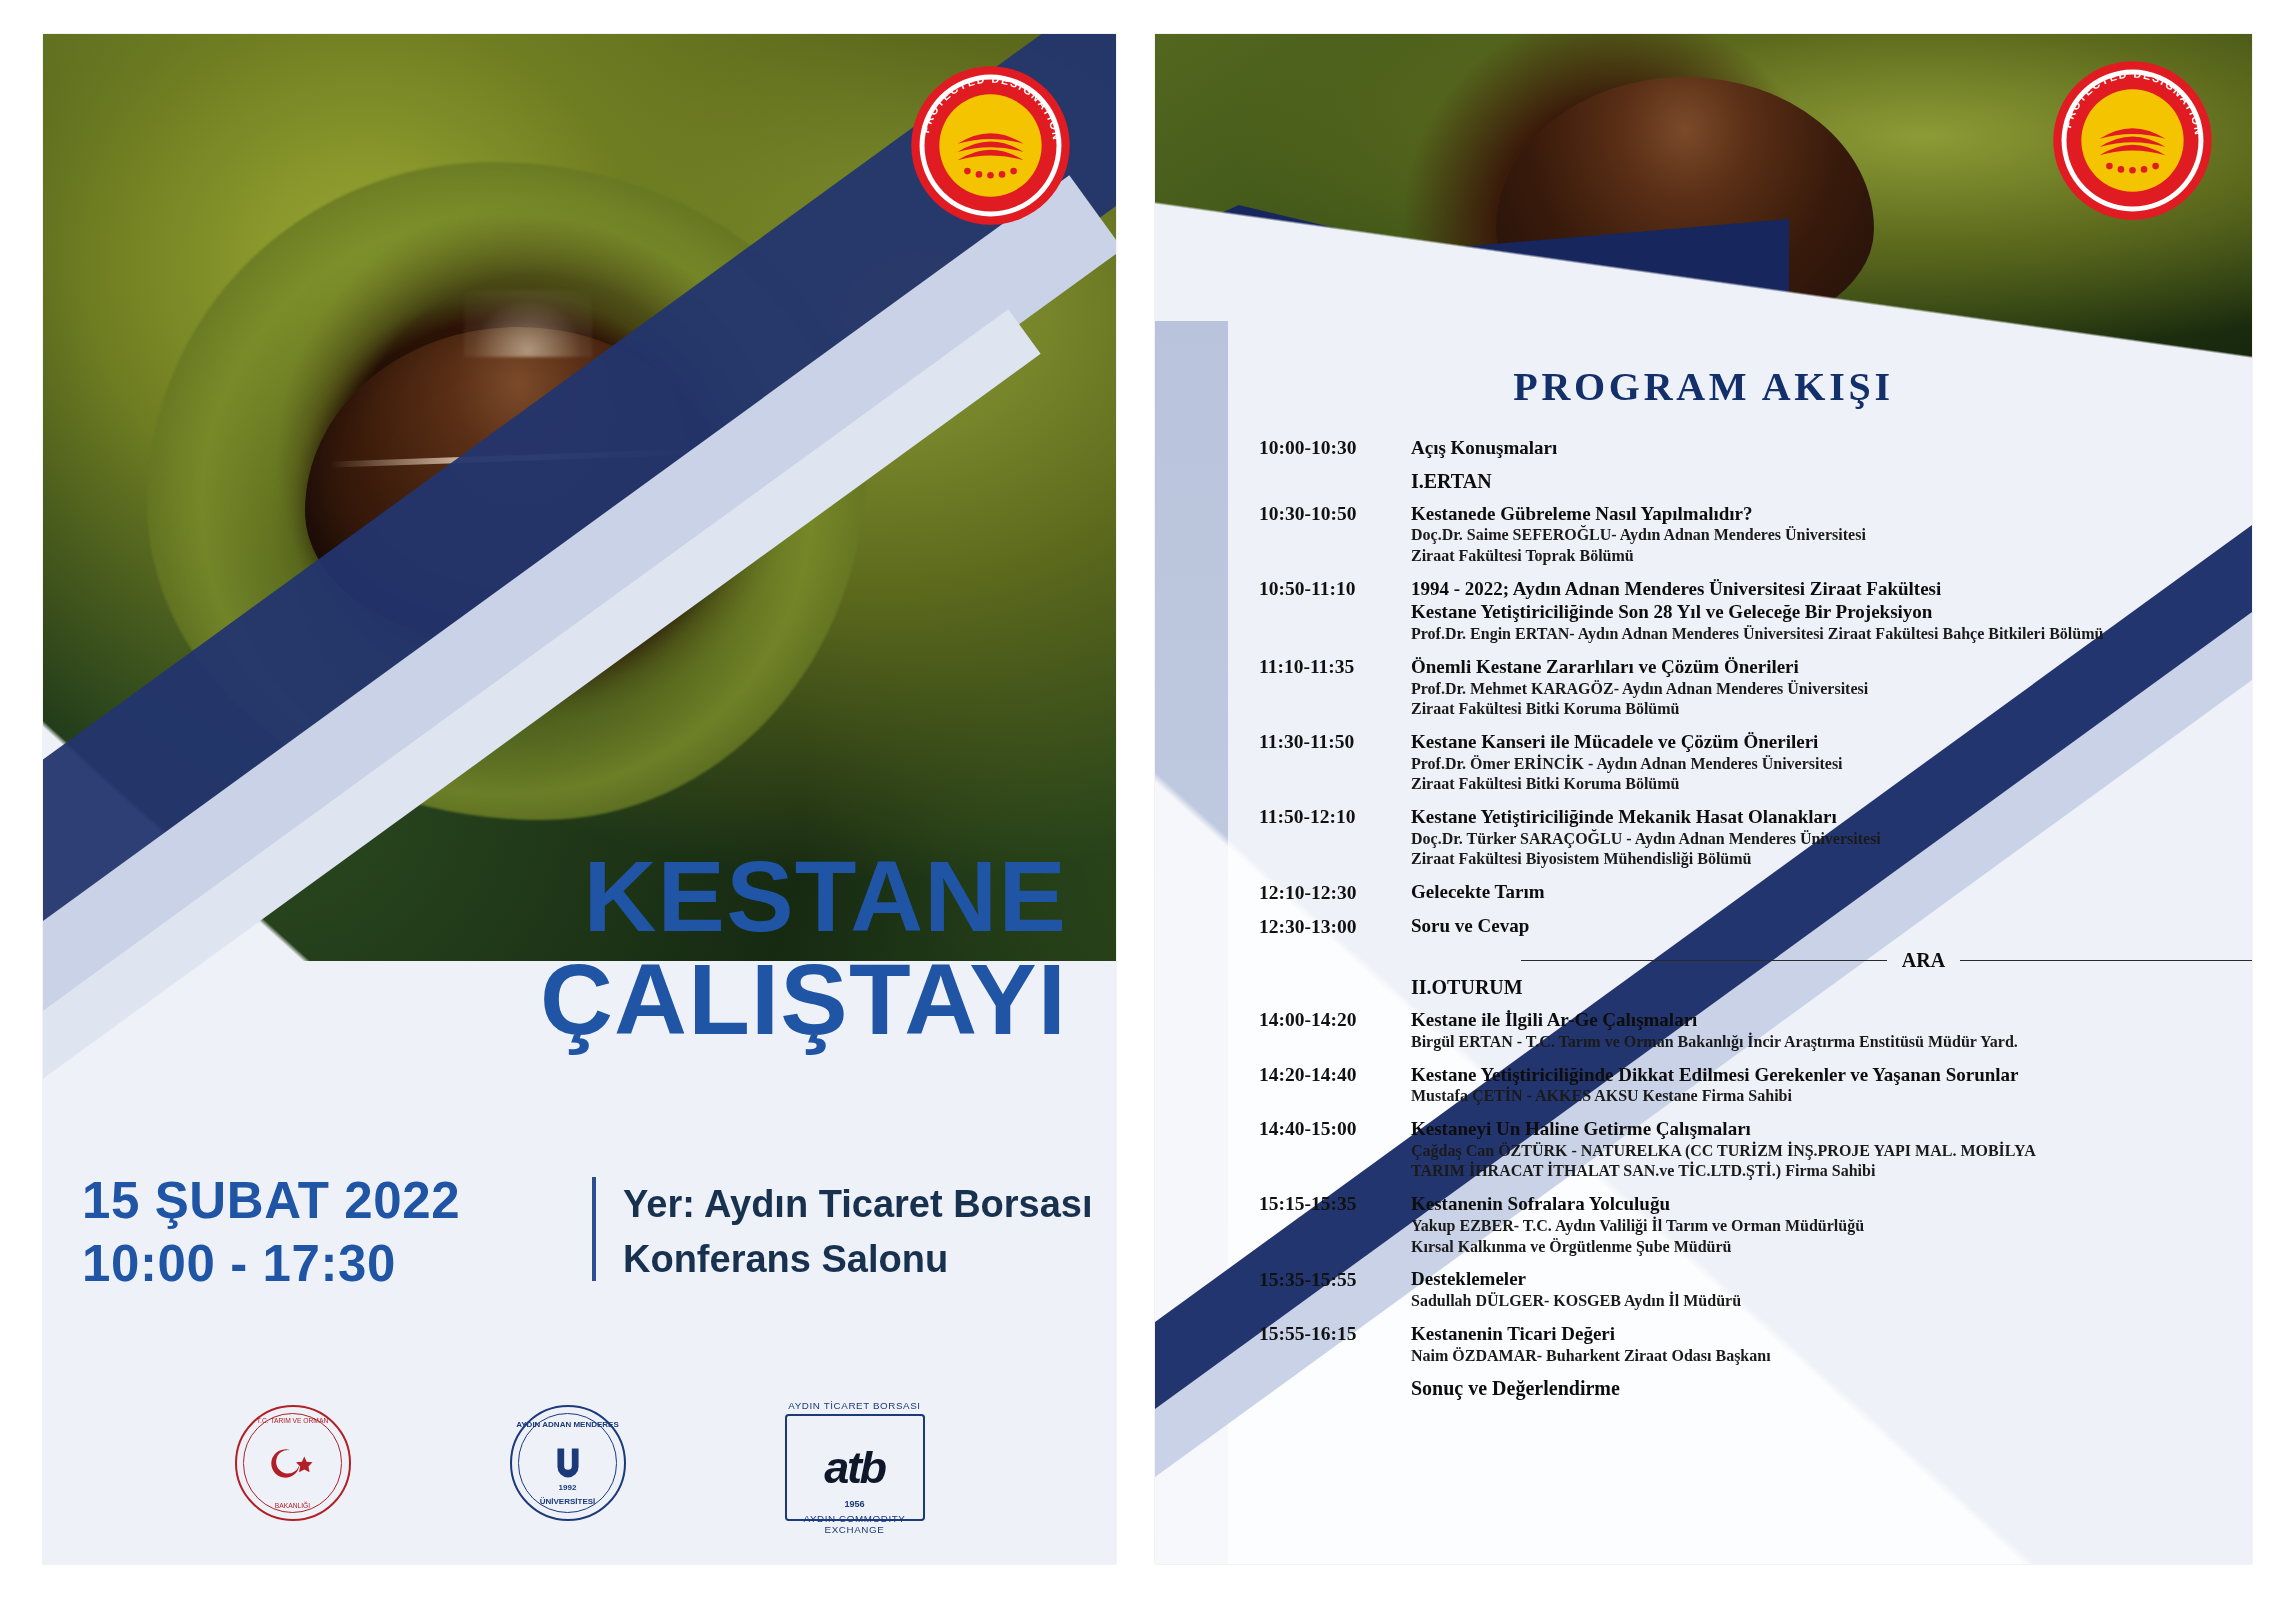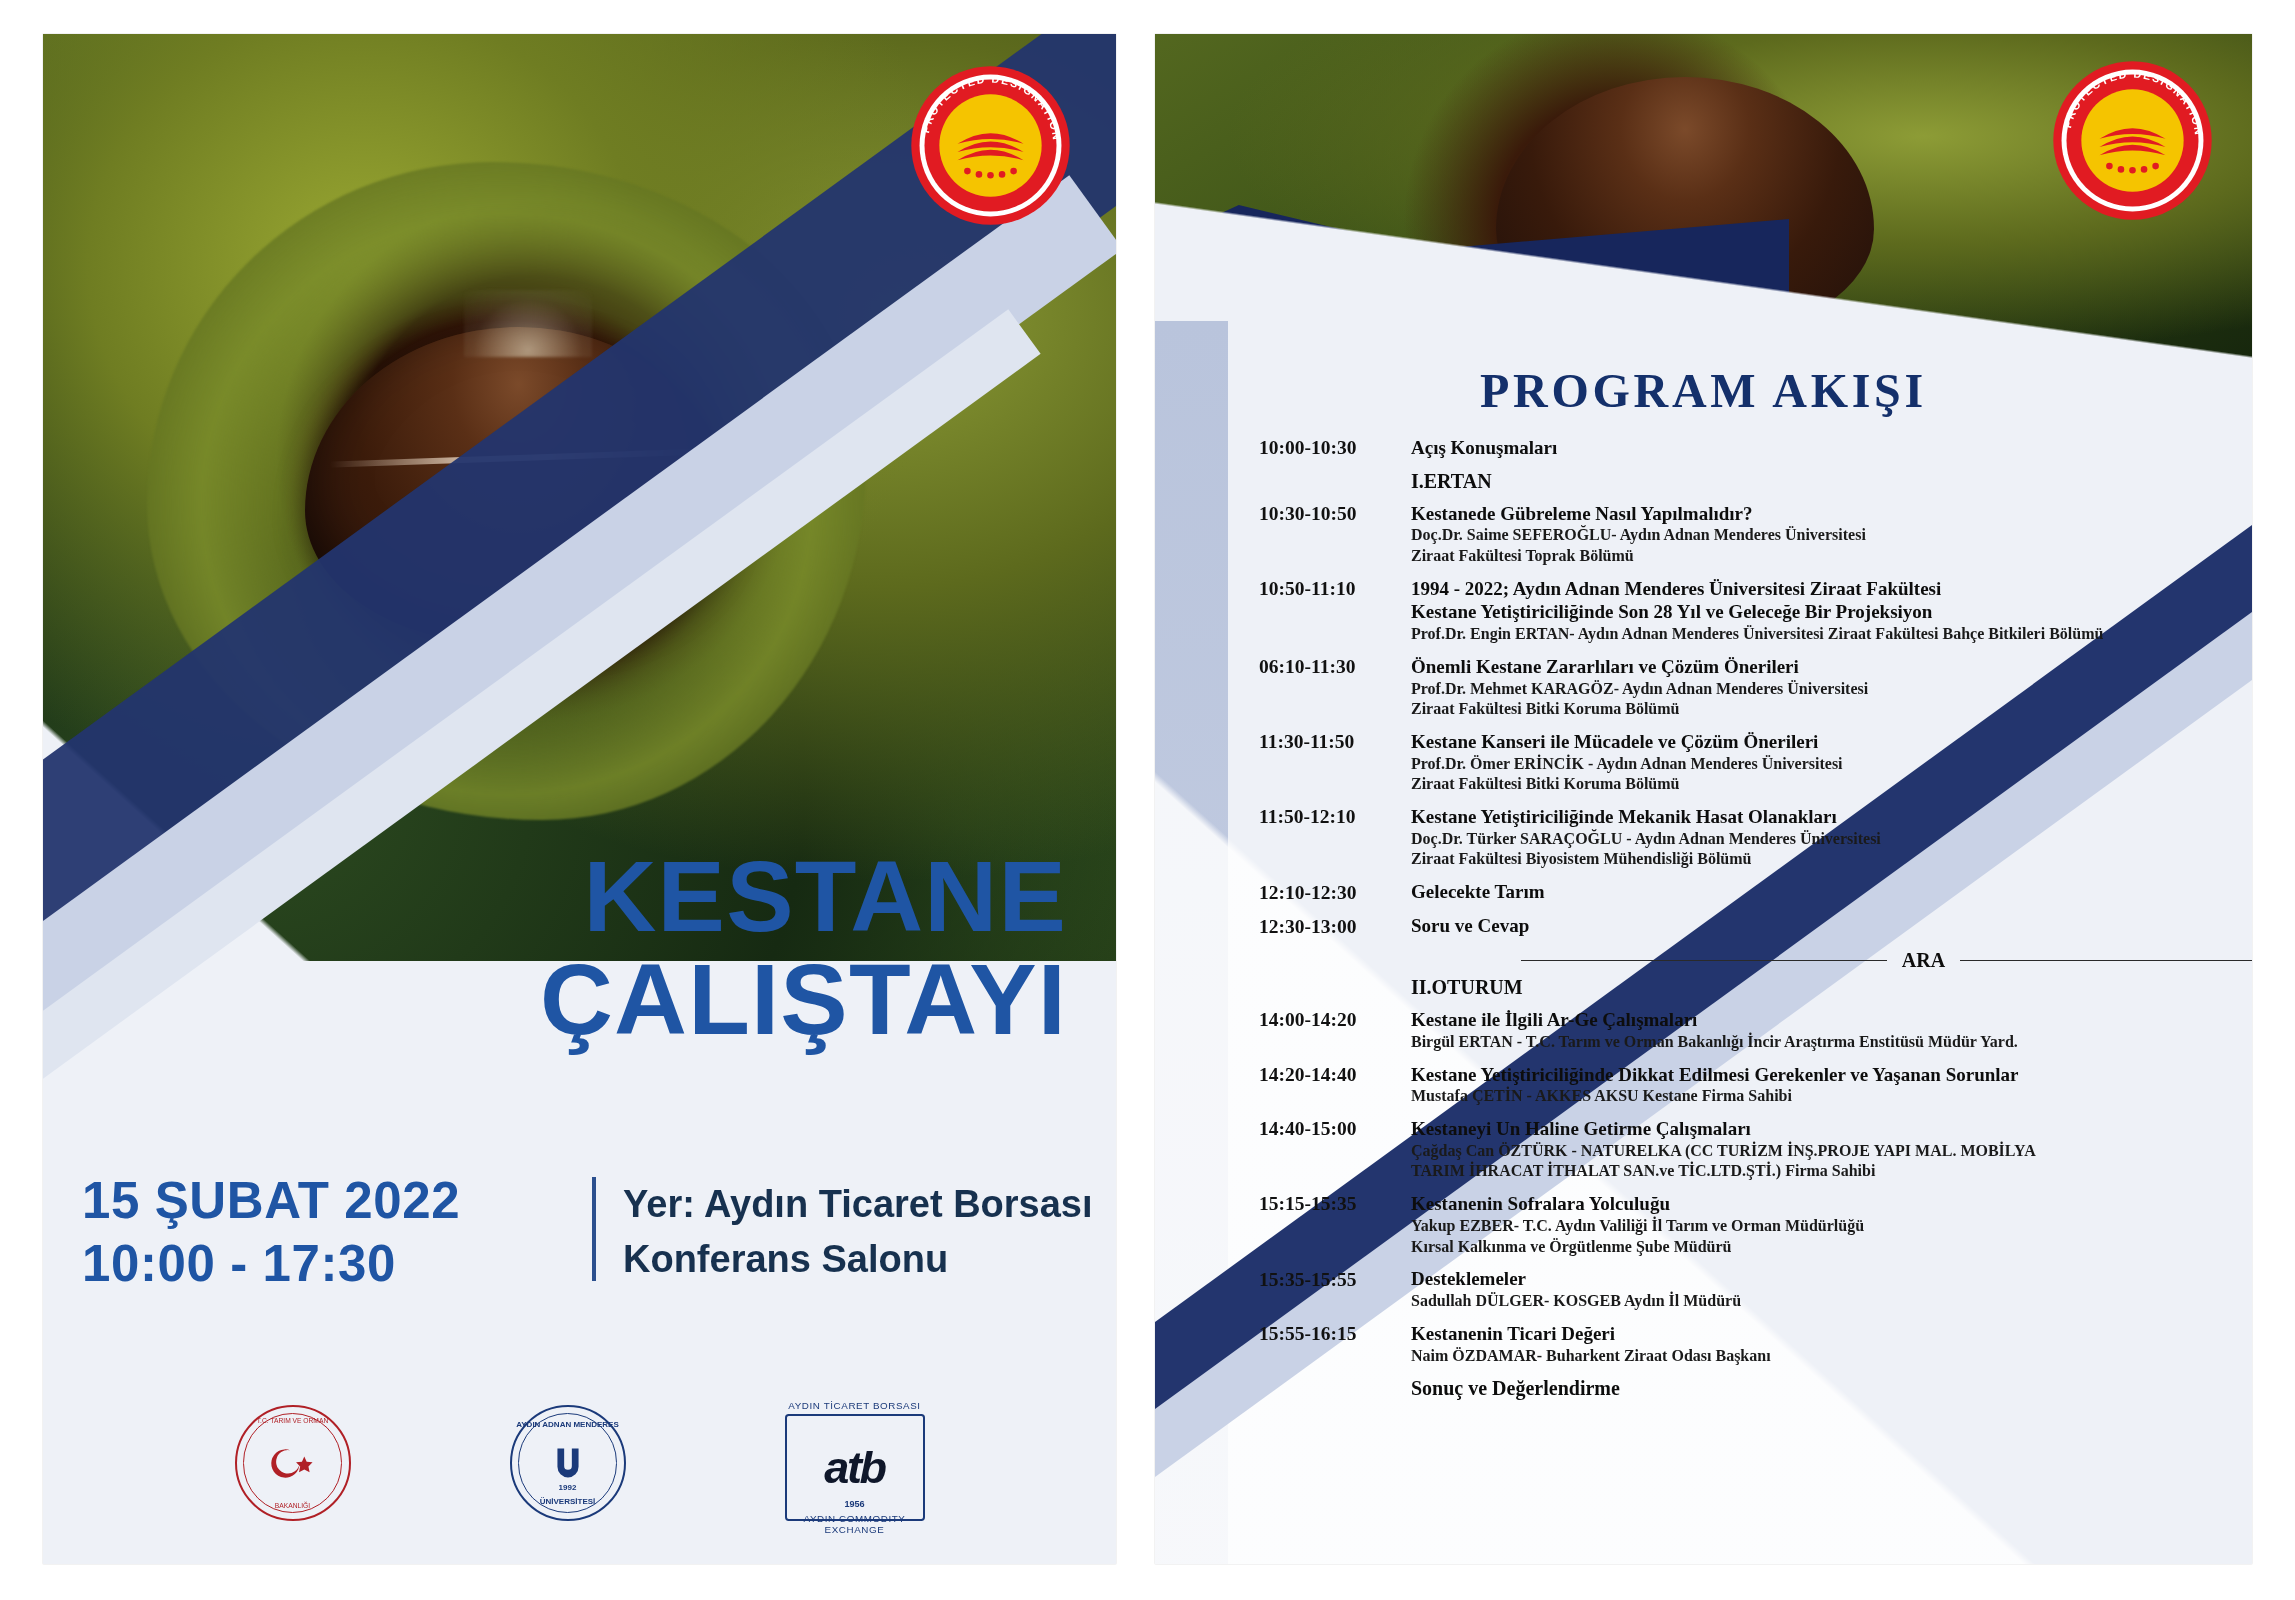--- a/index.html
+++ b/index.html
@@ -224,21 +224,21 @@
     transform: rotate(-36deg);
     transform-origin: left top;
   }
   .rb-a { left: -183px; top: 1421px; height: 104px; background: #23356e; }
   .rb-b { left: -256px; top: 1561px; height: 55px; background: #c9d2e6; }
 
   .program-title {
     position: absolute;
     left: 0; right: 0; top: 329px;
     text-align: center;
-    font-size: 48px;
+    font-size: 40px;
     font-weight: 800;
     letter-spacing: 3.7px;
     color: #14306b;
     font-family: "Liberation Serif", serif;
   }
   .agenda {
     position: absolute;
     left: 104px; right: 43px; top: 402px;
   }
   .row {
@@ -444,21 +444,21 @@
         </div>
         <div class="row">
           <div class="time">10:50-11:10</div>
           <div class="content">
             <div class="topic">1994 - 2022; Aydın Adnan Menderes Üniversitesi Ziraat Fakültesi</div>
             <div class="topic">Kestane Yetiştiriciliğinde  Son 28 Yıl ve Geleceğe Bir Projeksiyon</div>
             <div class="speaker">Prof.Dr. Engin ERTAN- Aydın Adnan Menderes Üniversitesi Ziraat Fakültesi Bahçe Bitkileri Bölümü</div>
           </div>
         </div>
         <div class="row">
-          <div class="time">06:10-11:30</div>
+          <div class="time">11:10-11:35</div>
           <div class="content">
             <div class="topic">Önemli Kestane Zararlıları ve Çözüm Önerileri</div>
             <div class="speaker">Prof.Dr. Mehmet KARAGÖZ- Aydın Adnan Menderes Üniversitesi</div>
             <div class="speaker">Ziraat Fakültesi Bitki Koruma Bölümü</div>
           </div>
         </div>
         <div class="row">
           <div class="time">11:30-11:50</div>
           <div class="content">
             <div class="topic">Kestane Kanseri ile Mücadele ve Çözüm Önerileri</div>

